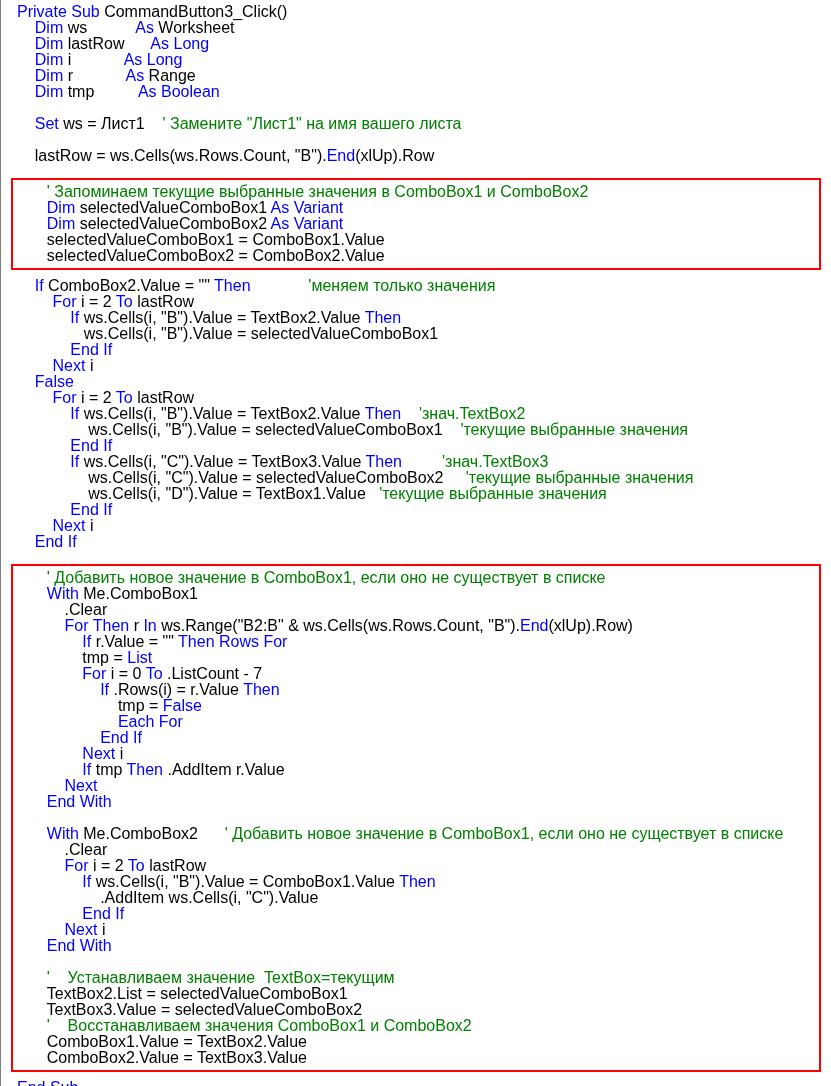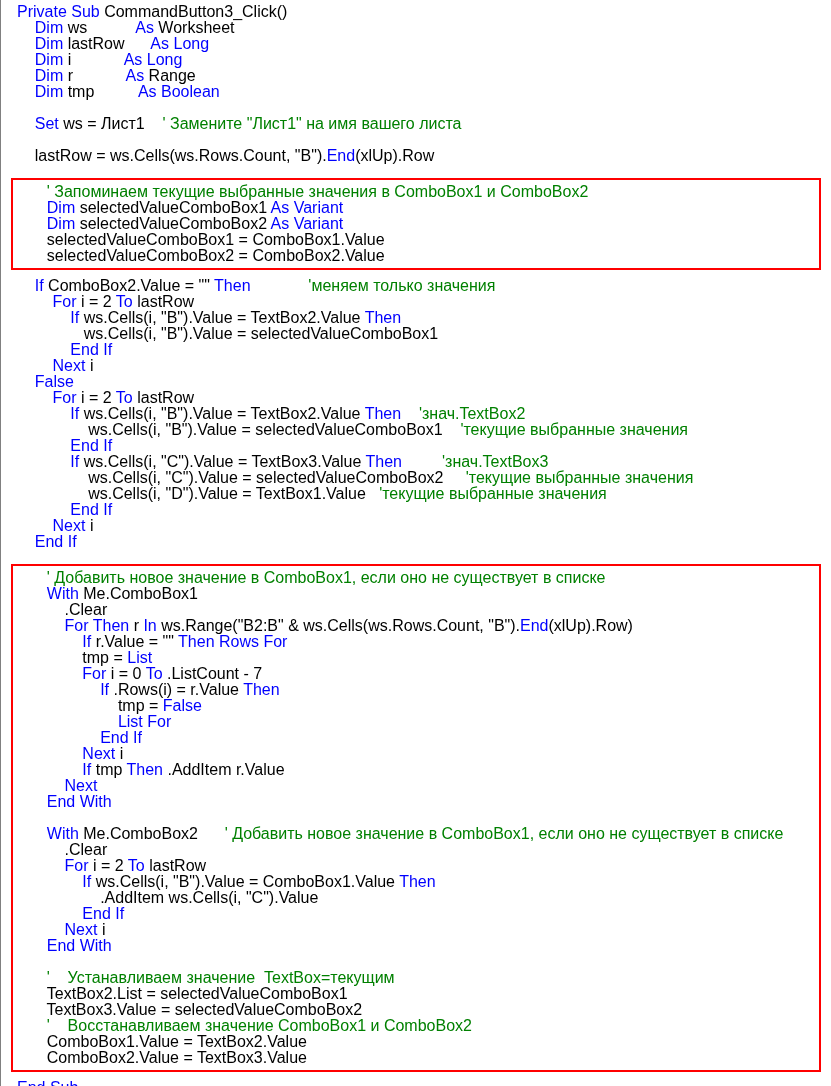--- a/index.html
+++ b/index.html
@@ -92,40 +92,40 @@
 <div class="redbox">
 <pre>    <span class="cm">' Добавить новое значение в ComboBox1, если оно не существует в списке</span>
     <span class="kw">With</span><span class="tx"> Me.ComboBox1</span>
 <span class="tx">        .Clear</span>
         <span class="kw">For Then</span><span class="tx"> r </span><span class="kw">In</span><span class="tx"> ws.Range("B2:B" &amp; ws.Cells(ws.Rows.Count, "B").</span><span class="kw">End</span><span class="tx">(xlUp).Row)</span>
             <span class="kw">If</span><span class="tx"> r.Value = "" </span><span class="kw">Then Rows For</span>
 <span class="tx">            tmp = </span><span class="kw">List</span>
             <span class="kw">For</span><span class="tx"> i = 0 </span><span class="kw">To</span><span class="tx"> .ListCount - 7</span>
                 <span class="kw">If</span><span class="tx"> .Rows(i) = r.Value </span><span class="kw">Then</span>
 <span class="tx">                    tmp = </span><span class="kw">False</span>
-                    <span class="kw">List For</span>
+                    <span class="kw">Each For</span>
                 <span class="kw">End If</span>
             <span class="kw">Next</span><span class="tx"> i</span>
             <span class="kw">If</span><span class="tx"> tmp </span><span class="kw">Then</span><span class="tx"> .AddItem r.Value</span>
         <span class="kw">Next</span>
     <span class="kw">End With</span>
 
     <span class="kw">With</span><span class="tx"> Me.ComboBox2      </span><span class="cm">' Добавить новое значение в ComboBox1, если оно не существует в списке</span>
 <span class="tx">        .Clear</span>
         <span class="kw">For</span><span class="tx"> i = 2 </span><span class="kw">To</span><span class="tx"> lastRow</span>
             <span class="kw">If</span><span class="tx"> ws.Cells(i, "B").Value = ComboBox1.Value </span><span class="kw">Then</span>
 <span class="tx">                .AddItem ws.Cells(i, "C").Value</span>
             <span class="kw">End If</span>
         <span class="kw">Next</span><span class="tx"> i</span>
     <span class="kw">End With</span>
 
     <span class="cm">'    Устанавливаем значение  TextBox=текущим</span>
 <span class="tx">    TextBox2.List = selectedValueComboBox1</span>
 <span class="tx">    TextBox3.Value = selectedValueComboBox2</span>
-    <span class="cm">'    Восстанавливаем значение ComboBox1 и ComboBox2</span>
+    <span class="cm">'    Восстанавливаем значения ComboBox1 и ComboBox2</span>
 <span class="tx">    ComboBox1.Value = TextBox2.Value</span>
 <span class="tx">    ComboBox2.Value = TextBox3.Value</span></pre>
 </div>
 
 <div class="plain">
 <pre><span class="kw">End Sub</span></pre>
 </div>
 
 </div>
 

